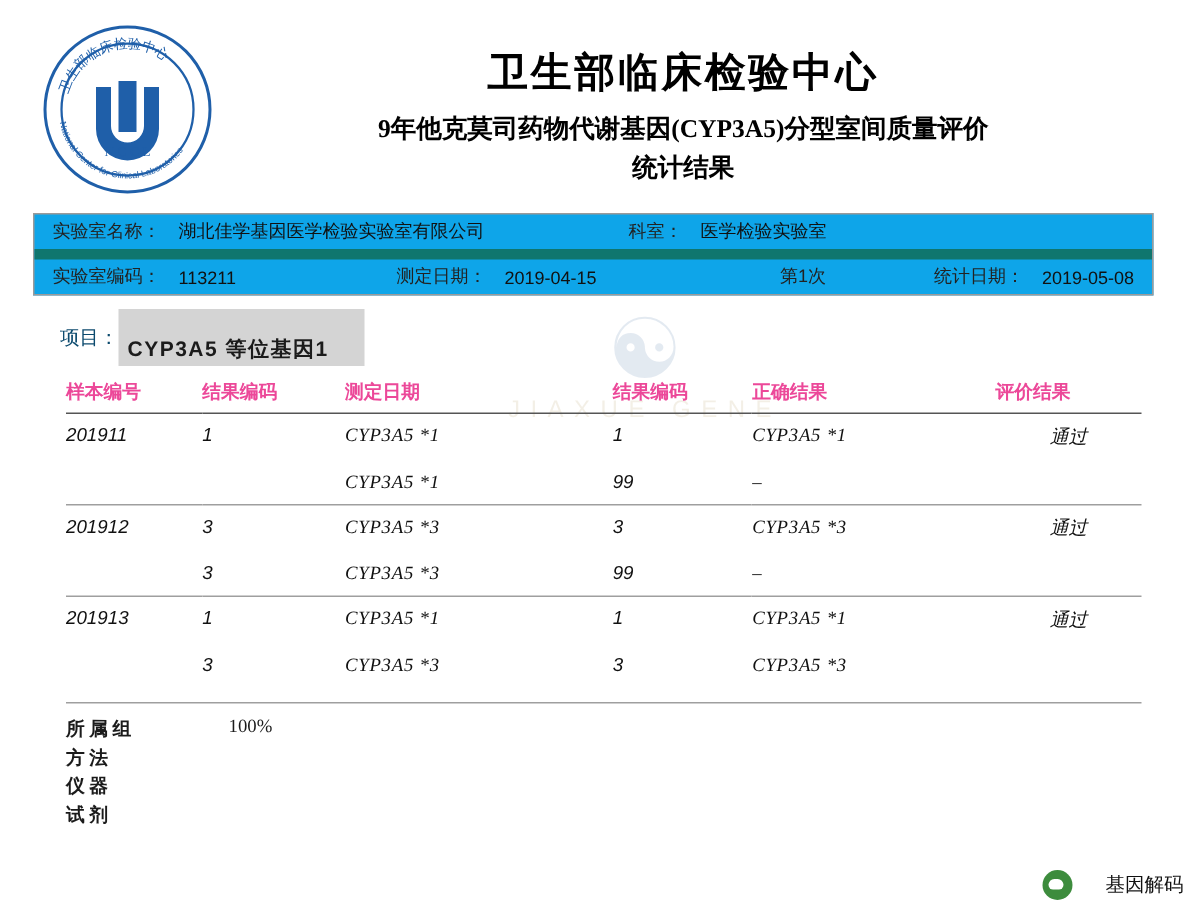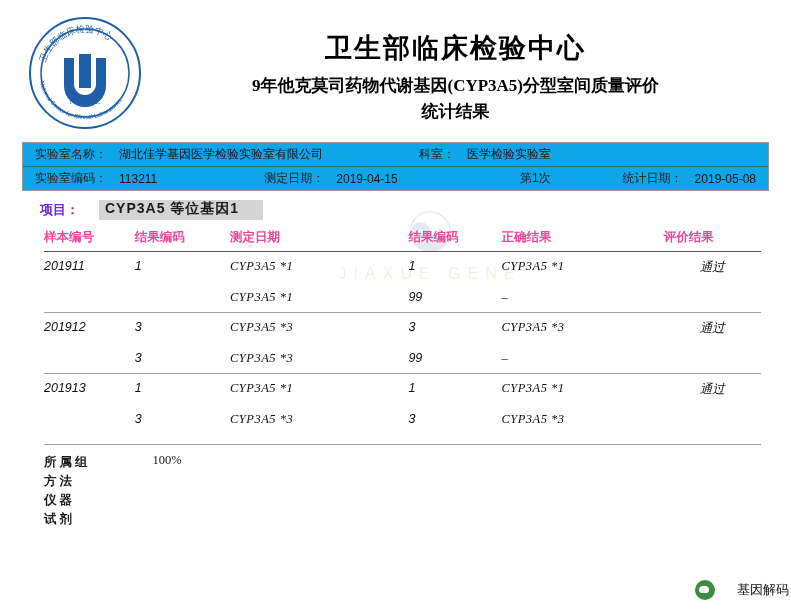--- a/index.html
+++ b/index.html
@@ -105,21 +105,21 @@
     font-size: 12px;
     color: #1b1b1b;
   }
   .info-row {
     display: flex;
     align-items: center;
     height: 23px;
     padding: 0 12px;
   }
   .info-row + .info-row {
-    border-top: 1px solid #0f766e;
+    border-top: 7px solid #0f766e;
   }
   .info-label {
     color: #222;
     white-space: nowrap;
   }
   .info-value {
     margin-left: 12px;
     white-space: nowrap;
     color: #111;
   }
@@ -131,29 +131,29 @@
   
   .project-line {
     position: relative;
     z-index: 2;
     margin: 9px 0 0 40px;
     font-size: 13px;
     display: flex;
     align-items: center;
   }
   .project-label {
-    font-weight: bold;
-    color: #6d28d9;
-    margin-right: 20px;
+    font-weight: normal;
+    color: #0c4a6e;
+    margin-right: 0;
   }
   .project-value {
     font-weight: bold;
     font-size: 14px;
     background: #d4d4d4;
-    padding: 0 24px 2px 6px;
+    padding: 18px 24px 2px 6px;
     letter-spacing: 1px;
   }
 
   
   .table-wrap {
     position: relative;
     z-index: 2;
     margin: 6px 30px 0 44px;
   }
   table.result {

